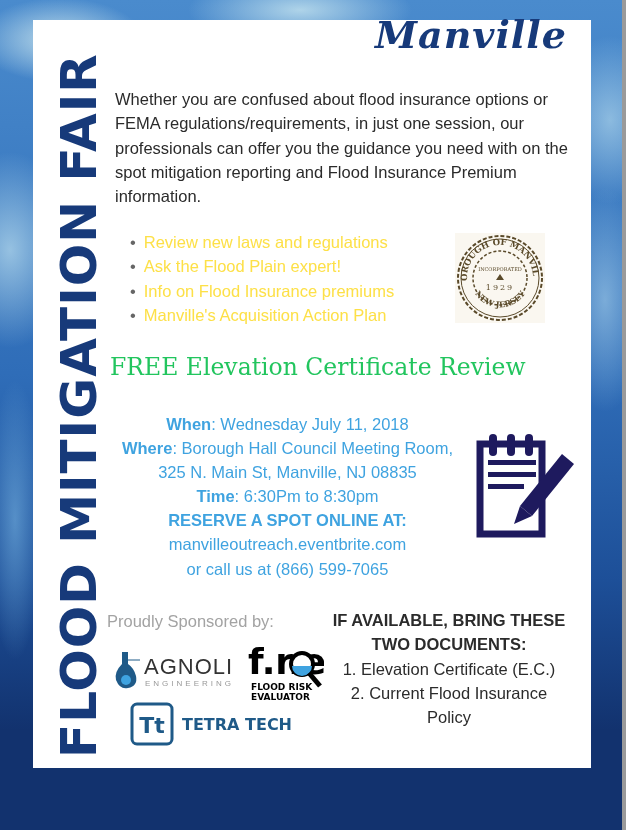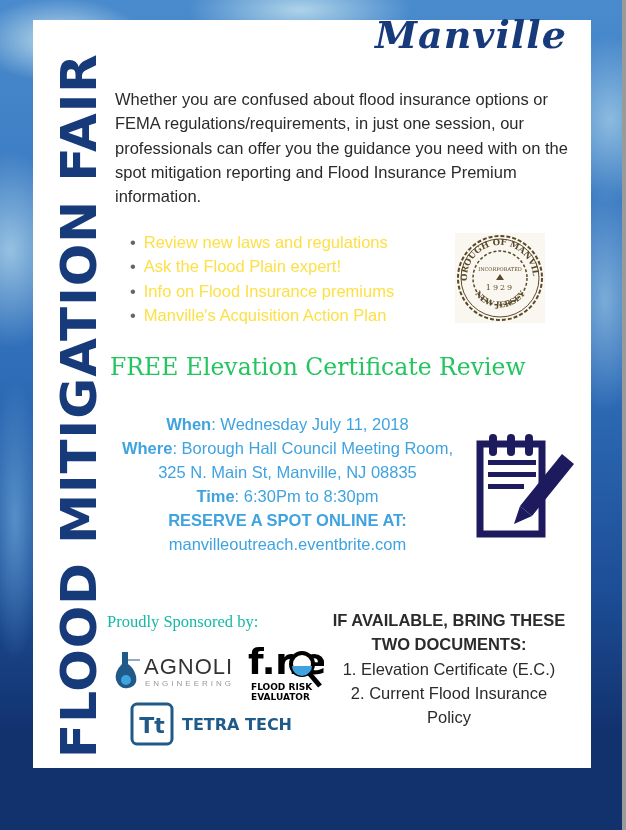--- a/index.html
+++ b/index.html
@@ -53,21 +53,21 @@
     position: absolute; left: 110px; top: 353px; width: 470px;
     font-family: "DejaVu Serif", serif; font-size: 23.5px; color: #22c55e; white-space: nowrap;
   }
   .details {
     position: absolute; left: 105px; top: 412px; width: 365px;
     text-align: center; font-size: 16.5px; line-height: 24.1px; color: #3fa3e0;
   }
   .details b { font-weight: bold; margin-top: 46px; }
   .notepad { position: absolute; left: 470px; top: 430px; width: 112px; height: 112px; }
   .sponsor-label {
-    position: absolute; left: 107px; top: 612px; font-size: 16.5px; color: #14b8a6; font-family: Liberation Serif, serif;
+    position: absolute; left: 107px; top: 612px; font-size: 16.5px; color: #a3a3a3;
   }
   .agnoli { position: absolute; left: 112px; top: 648px; width: 130px; height: 44px; }
   .fre { position: absolute; left: 248px; top: 632px; width: 76px; height: 76px; }
   .tetra { position: absolute; left: 130px; top: 702px; width: 180px; height: 46px; }
   .docs {
     position: absolute; left: 315px; top: 608px; width: 268px;
     text-align: center; font-size: 16.5px; line-height: 24.3px; color: #2b2b2b;
   }
   .docs .docs-head { font-weight: bold; }
 </style>
@@ -114,20 +114,21 @@
 
 <div class="subhead">FREE Elevation Certificate Review</div>
 
 <div class="details">
   <div><b>When</b><span>: Wednesday July 11, 2018</span></div>
   <div><b>Where</b><span>: Borough Hall Council Meeting Room,</span></div>
   <div>325 N. Main St, Manville, NJ 08835</div>
   <div><b>Time</b><span>: 6:30Pm to 8:30pm</span></div>
   <div><b>RESERVE A SPOT ONLINE AT:</b></div>
   <div>manvilleoutreach.eventbrite.com</div>
+  <div>or call us at (866) 599-7065</div>
 </div>
 
 <svg class="notepad" viewBox="0 0 112 112">
   <rect x="10" y="14" width="62" height="90" fill="none" stroke="#1e1a5e" stroke-width="7"></rect>
   <rect x="19" y="4" width="8" height="22" rx="4" fill="#1e1a5e"></rect>
   <rect x="37" y="4" width="8" height="22" rx="4" fill="#1e1a5e"></rect>
   <rect x="55" y="4" width="8" height="22" rx="4" fill="#1e1a5e"></rect>
   <rect x="18" y="30" width="48" height="5" fill="#1e1a5e"></rect>
   <rect x="18" y="42" width="48" height="5" fill="#1e1a5e"></rect>
   <rect x="18" y="54" width="36" height="5" fill="#1e1a5e"></rect>

